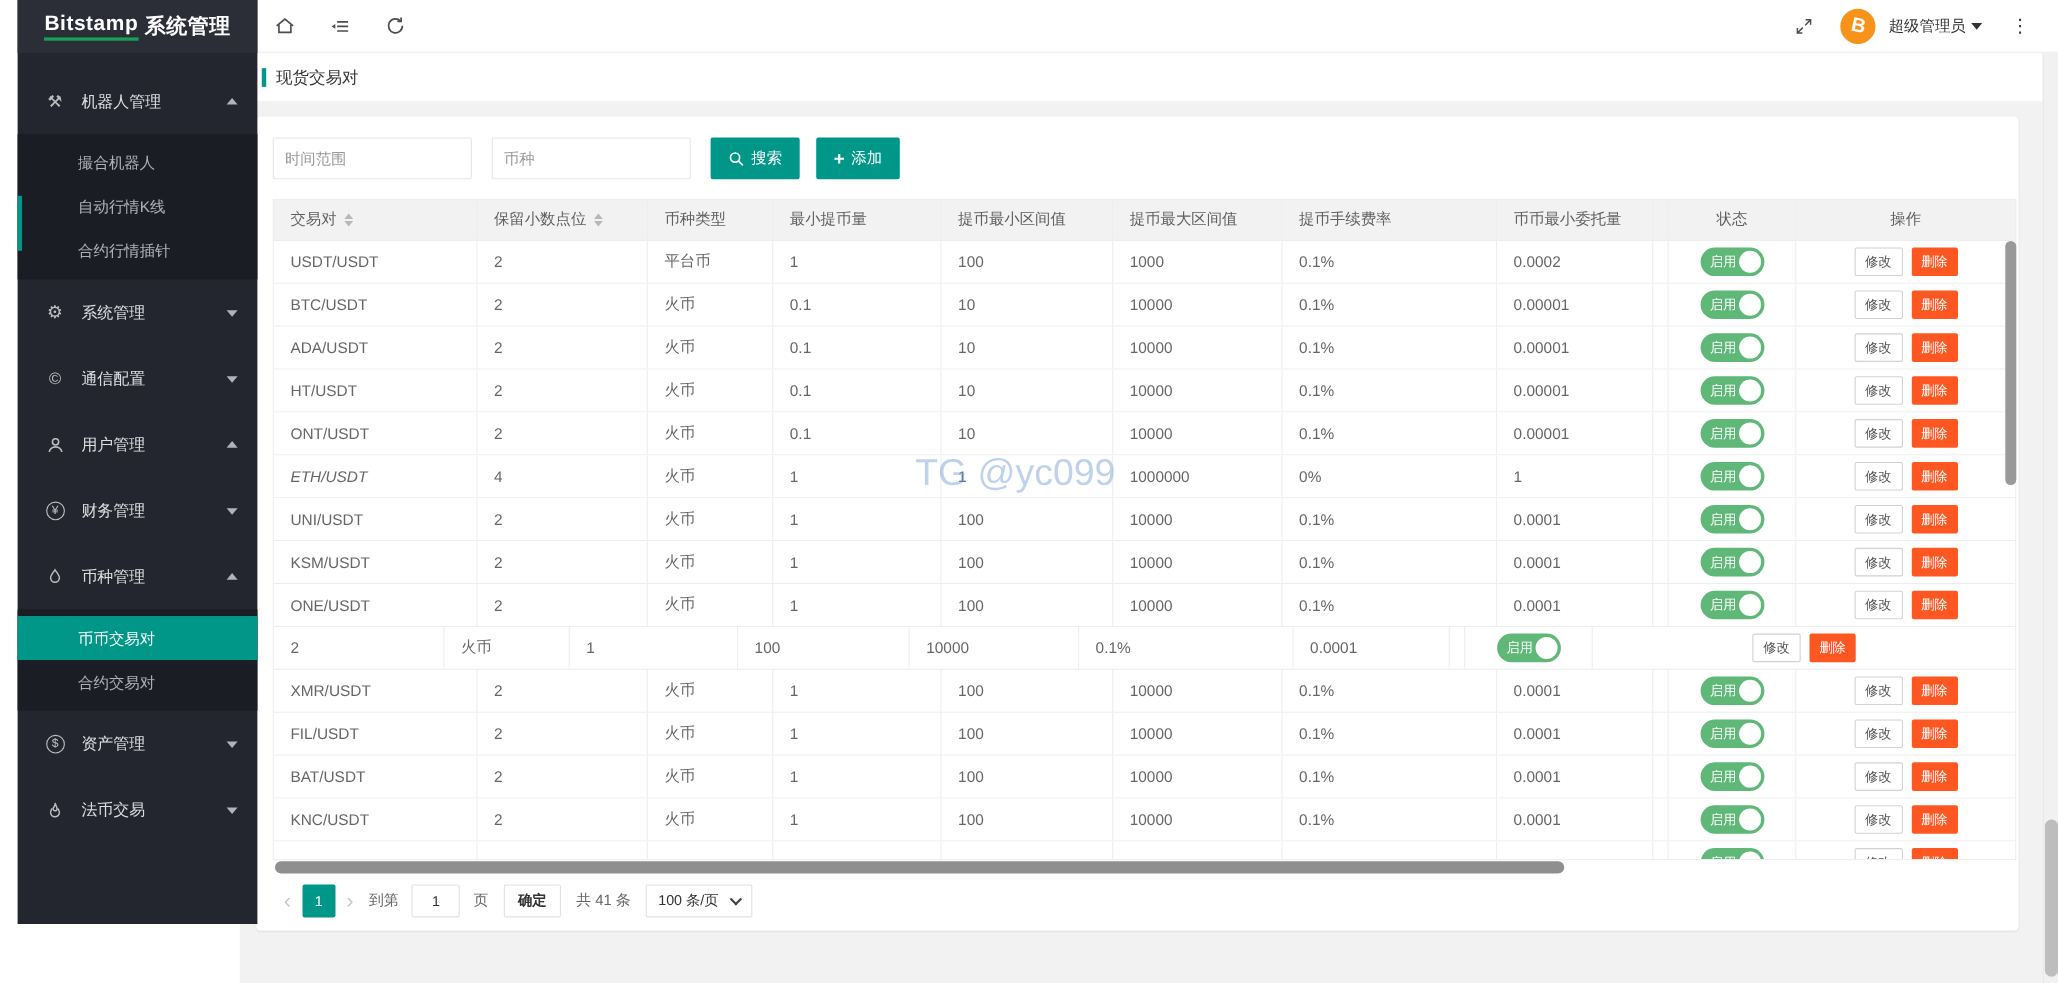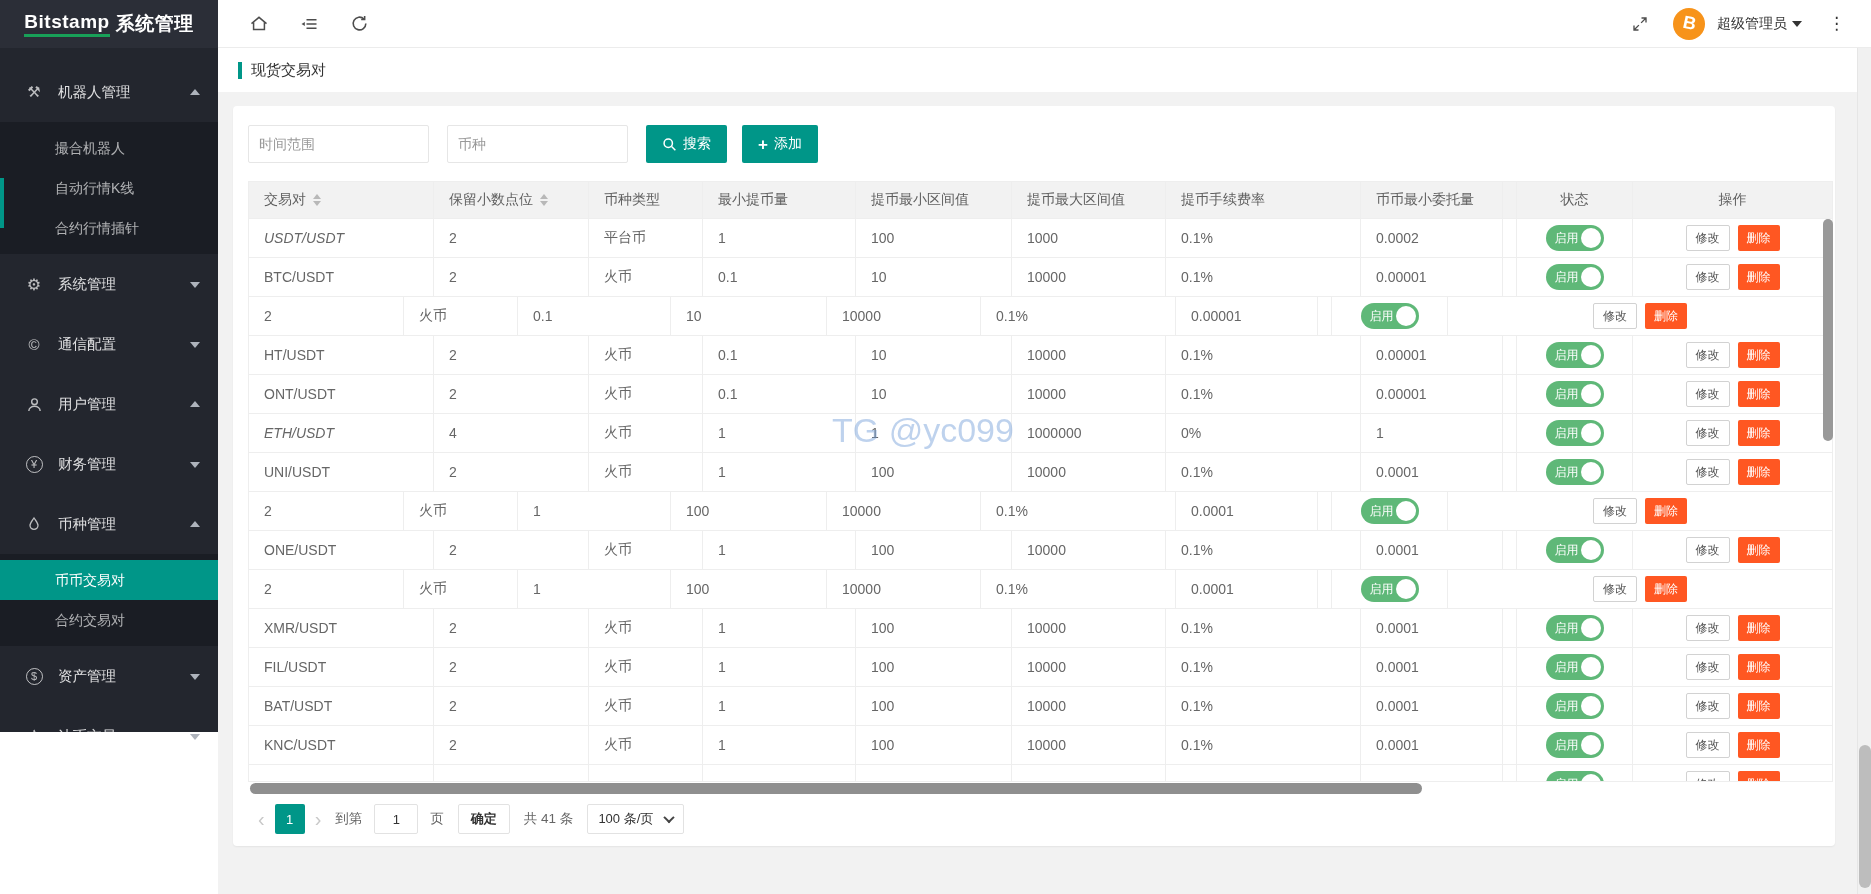--- a/index.html
+++ b/index.html
@@ -1,20 +1,20 @@
 <!DOCTYPE html>
 <html><head>
 <meta charset="utf-8">
 <style>
   * { margin:0; padding:0; box-sizing:border-box; }
   html,body { width:1871px; height:894px; overflow:hidden; background:#fff;
     font-family:"Liberation Sans","DejaVu Sans",sans-serif; }
 
   
-  .sidebar { position:absolute; left:0; top:0; width:218px; height:732px; background:#23262E; z-index:5; }
+  .sidebar { position:absolute; left:16px; top:0; width:218px; height:840px; background:#23262E; z-index:5; }
   .logo { height:48px; background:#2B2E37; display:flex; align-items:center; justify-content:center;
     color:#fff; font-size:19px; font-weight:bold; letter-spacing:.5px; }
   .logo .brand { border-bottom:3px solid #18A058; padding-bottom:1px; margin-right:6px; }
   .side-scroll { position:absolute; left:0; top:178px; width:4px; height:50px; background:#009688; }
   .menu { padding-top:14px; }
   .side-item { height:60px; display:flex; align-items:center; padding:0 18px 0 22px;
     color:rgba(255,255,255,.85); font-size:14.5px; cursor:pointer; }
   .side-item .ic { width:24px; margin-right:12px; font-size:16px; text-align:center;
     color:rgba(255,255,255,.7); display:inline-flex; justify-content:center; align-items:center; }
   .circ { width:17px; height:17px; border:1.4px solid rgba(255,255,255,.7); border-radius:50%;
@@ -302,21 +302,21 @@
         </div>
         <div class="t-cell center" style="width: 116px;">
           <span>状态</span>
         </div>
         <div class="t-cell center last" style="width: 189px;">
           <span>操作</span>
         </div>
       </div>
     <div class="t-body">
         <div class="t-row">
-          <div class="t-cell" style="width: 185px; font-style: italic;">USDT/USDT</div>
+          <div class="t-cell" style="width: 185px;">USDT/USDT</div>
           <div class="t-cell" style="width: 155px;">2</div>
           <div class="t-cell" style="width: 114px;">平台币</div>
           <div class="t-cell" style="width: 153px;">1</div>
           <div class="t-cell" style="width: 156px;">100</div>
           <div class="t-cell" style="width: 154px;">1000</div>
           <div class="t-cell" style="width: 195px;">0.1%</div>
           <div class="t-cell" style="width: 142px;">0.0002</div>
           <div class="t-cell center" style="width: 14px;"></div>
           <div class="t-cell center" style="width: 116px;">
             <span class="toggle">
@@ -344,20 +344,21 @@
               <span>启用</span>
               <span class="knob"></span>
             </span>
           </div>
           <div class="t-cell center last" style="width: 189px;">
             <button class="btn-edit">修改</button>
             <button class="btn-del">删除</button>
           </div>
         </div>
         <div class="t-row">
+          <div class="t-cell" style="width: 185px;">ADA/USDT</div>
           <div class="t-cell" style="width: 155px;">2</div>
           <div class="t-cell" style="width: 114px;">火币</div>
           <div class="t-cell" style="width: 153px;">0.1</div>
           <div class="t-cell" style="width: 156px;">10</div>
           <div class="t-cell" style="width: 154px;">10000</div>
           <div class="t-cell" style="width: 195px;">0.1%</div>
           <div class="t-cell" style="width: 142px;">0.00001</div>
           <div class="t-cell center" style="width: 14px;"></div>
           <div class="t-cell center" style="width: 116px;">
             <span class="toggle">
@@ -448,20 +449,21 @@
               <span>启用</span>
               <span class="knob"></span>
             </span>
           </div>
           <div class="t-cell center last" style="width: 189px;">
             <button class="btn-edit">修改</button>
             <button class="btn-del">删除</button>
           </div>
         </div>
         <div class="t-row">
+          <div class="t-cell" style="width: 185px;">KSM/USDT</div>
           <div class="t-cell" style="width: 155px;">2</div>
           <div class="t-cell" style="width: 114px;">火币</div>
           <div class="t-cell" style="width: 153px;">1</div>
           <div class="t-cell" style="width: 156px;">100</div>
           <div class="t-cell" style="width: 154px;">10000</div>
           <div class="t-cell" style="width: 195px;">0.1%</div>
           <div class="t-cell" style="width: 142px;">0.0001</div>
           <div class="t-cell center" style="width: 14px;"></div>
           <div class="t-cell center" style="width: 116px;">
             <span class="toggle">

